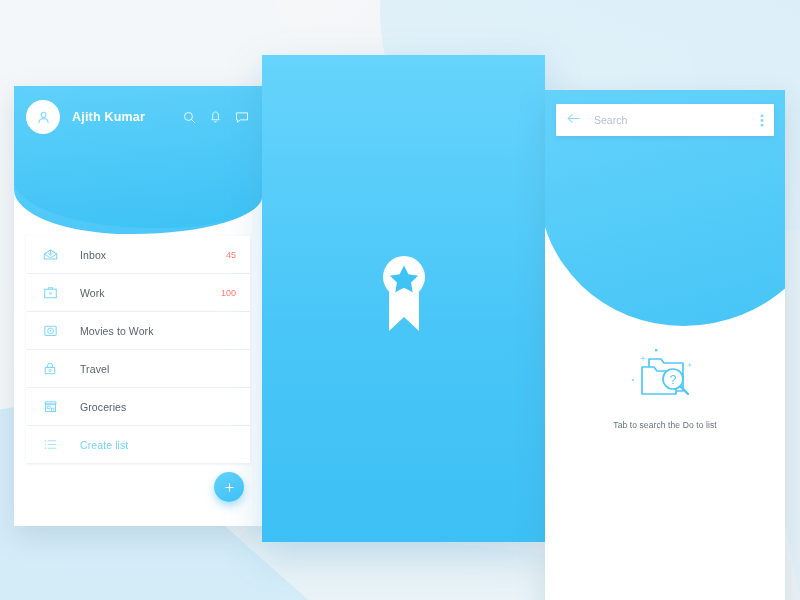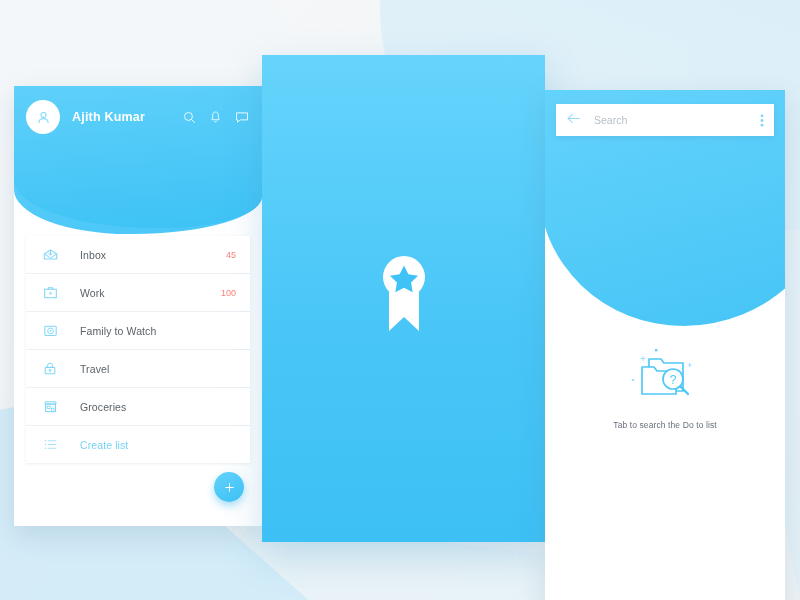--- a/index.html
+++ b/index.html
@@ -271,21 +271,21 @@
       </div>
 
       <div class="list-row">
         <span class="row-icon">
           <svg width="17" height="17" viewBox="0 0 24 24">
             <rect x="4" y="6" width="16" height="13" rx="1.2" fill="none" stroke="#7fd6f8" stroke-width="1.5"></rect>
             <circle cx="12" cy="12.5" r="4" fill="none" stroke="#7fd6f8" stroke-width="1.4"></circle>
             <circle cx="12" cy="12.5" r="1.3" fill="#7fd6f8"></circle>
           </svg>
         </span>
-        <span class="row-label">Family to Watch</span>
+        <span class="row-label">Movies to Work</span>
         <span class="row-badge"></span>
       </div>
 
 
       <div class="list-row">
         <span class="row-icon">
           <svg width="16" height="17" viewBox="0 0 22 24">
             <rect x="4.2" y="10.4" width="13.6" height="9" rx="1.4" fill="none" stroke="#7fd6f8" stroke-width="1.5"></rect>
             <path d="M7.4 10.4V8.2a3.6 3.6 0 0 1 7.2 0v2.2" fill="none" stroke="#7fd6f8" stroke-width="1.4"></path>
             <circle cx="11" cy="14.6" r="1.6" fill="none" stroke="#7fd6f8" stroke-width="1.3"></circle>

